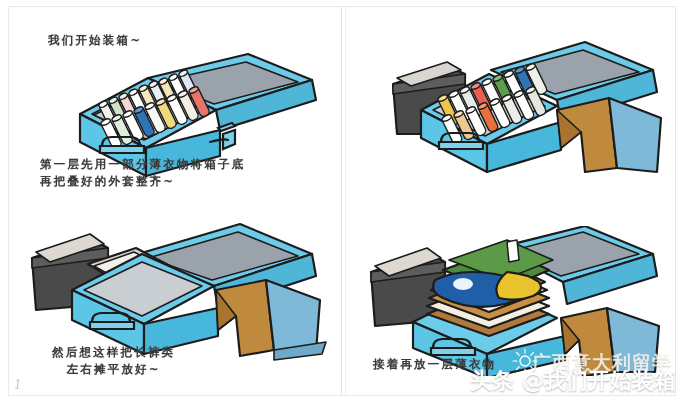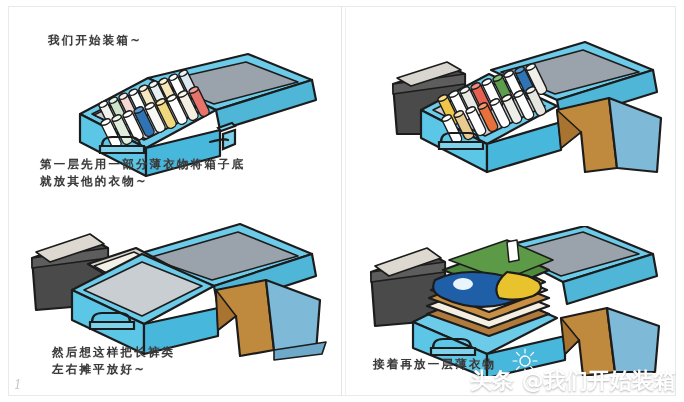--- a/index.html
+++ b/index.html
@@ -16,21 +16,21 @@
   .frame-l{left:8px;top:6px;width:1px;height:390px;}
   .frame-t{left:8px;top:6px;width:668px;height:1px;}
   .frame-r{left:675px;top:6px;width:1px;height:390px;}
   .frame-b{left:8px;top:395px;width:668px;height:1px;}
   .divider{position:absolute;left:341px;top:6px;width:1px;height:390px;background:#e4e4e4;}
   .divider2{position:absolute;left:345px;top:6px;width:1px;height:390px;background:#f0f0f0;}
 
   .panel{position:absolute;box-sizing:border-box;}
   .p1{left:10px;top:8px;width:330px;height:194px;}
   .p2{left:347px;top:8px;width:330px;height:194px;}
-  .p3{left:10px;top:204px;width:330px;height:192px;}
+  .p3{left:10px;top:204px;width:330px;height:192px;text-align:center;}
   .p4{left:347px;top:204px;width:330px;height:192px;}
 
   .cap{
     position:absolute;
     color:#3a3a3a;
     font-family:"DejaVu Sans","Liberation Sans",sans-serif;
     font-size:11.5px;
     line-height:17px;
     letter-spacing:2.2px;
     white-space:pre-line;
@@ -188,21 +188,21 @@
         <path d="M183,92 l12,-4 v14 l-12,5 z" fill="#79cfe8"></path>
         <path d="M170,100 q14,-4 18,-2"></path>
       </g>
 
       <g stroke="#1c1c1c" stroke-width="2" fill="#7fd2ea">
         <path d="M178,86 l14,-5 l3,3 l-14,5 z"></path>
       </g>
     </svg>
 
     <div class="cap" style="left:30px;top:148px;">第一层先用一部分薄衣物将箱子底
-就放其他的衣物~</div>
+再把叠好的外套整齐~</div>
   </div>
 
   <div class="panel p2">
     <svg width="330" height="160" viewBox="0 0 330 160" style="position:absolute;left:14px;top:14px;">
       <g stroke="#1c1c1c" stroke-width="2.2" stroke-linejoin="round" stroke-linecap="round">
 
         <polygon points="130,48 224,20 292,48 196,78" fill="#6ccbe8"></polygon>
         <polygon points="140,50 222,28 278,50 194,72" fill="#9aa3ab" stroke-width="1.6"></polygon>
         <polygon points="196,78 292,48 296,70 200,100" fill="#4fb6d8"></polygon>
 
@@ -376,20 +376,21 @@
       <g stroke="#1c1c1c" stroke-width="2.2" stroke-linecap="round">
         <path d="M76,122 q0,-9 10,-9 h18 q10,0 10,9" fill="none"></path>
         <path d="M74,122 h44 v7 h-44 z" fill="#7fd2ea"></path>
       </g>
     </svg>
 
     <div class="cap" style="left:26px;top:152px;">接着再放一层薄衣物</div>
   </div>
 
   <div class="wm">
+    <div class="wm-faint">广西意大利留学</div>
     <svg class="wm-sun" viewBox="0 0 26 26">
       <circle cx="13" cy="13" r="5" fill="none" stroke="#ffffff" stroke-width="1.4"></circle>
       <g stroke="#ffffff" stroke-width="1.2" stroke-linecap="round">
         <line x1="13" y1="1" x2="13" y2="5"></line>
         <line x1="13" y1="21" x2="13" y2="25"></line>
         <line x1="1" y1="13" x2="5" y2="13"></line>
         <line x1="21" y1="13" x2="25" y2="13"></line>
         <line x1="4.5" y1="4.5" x2="7.3" y2="7.3"></line>
         <line x1="18.7" y1="18.7" x2="21.5" y2="21.5"></line>
         <line x1="21.5" y1="4.5" x2="18.7" y2="7.3"></line>

